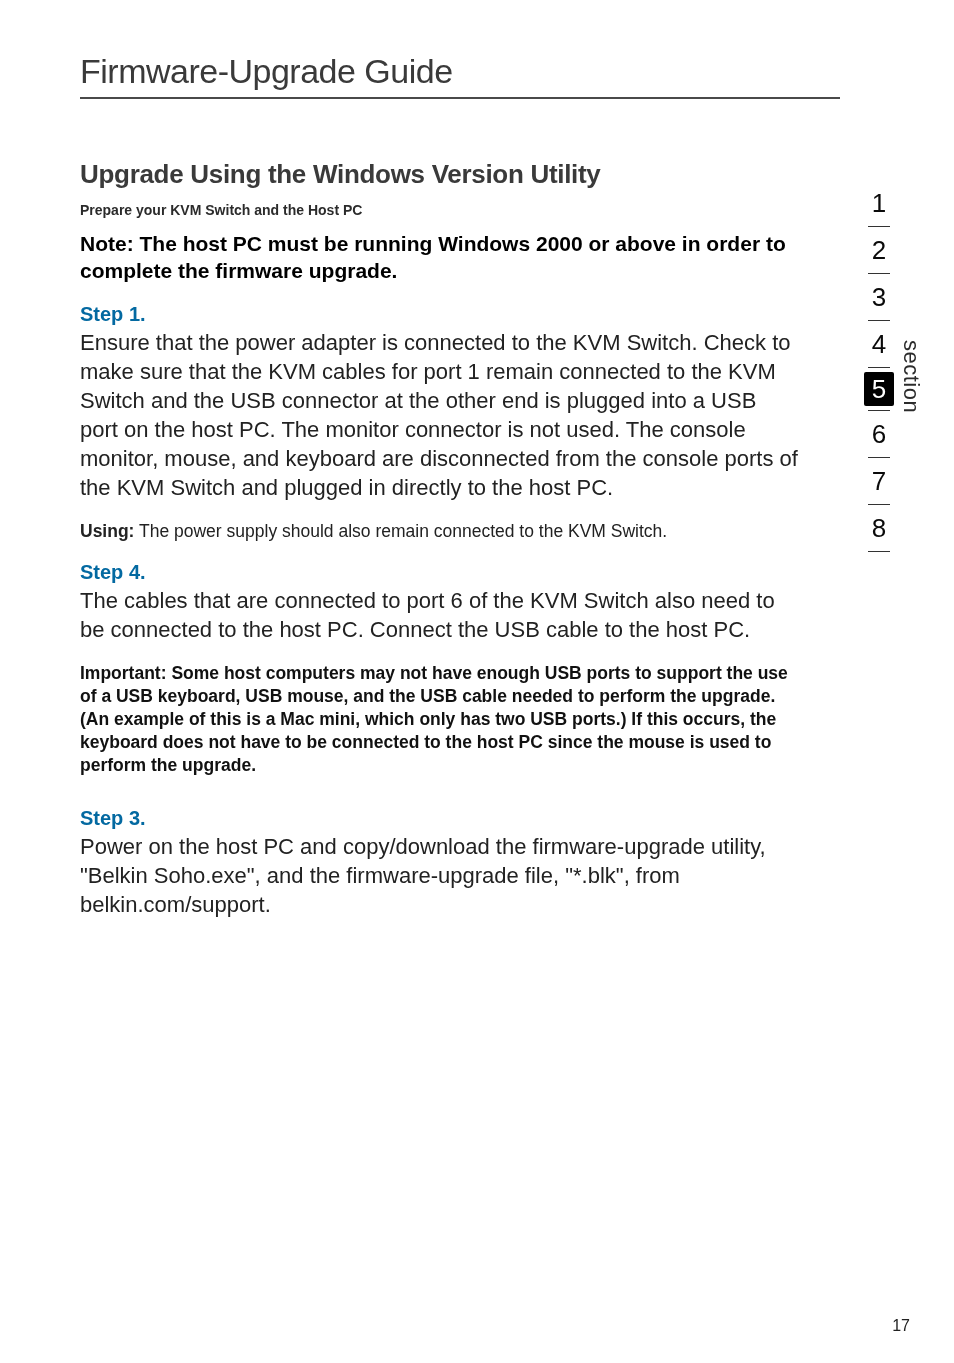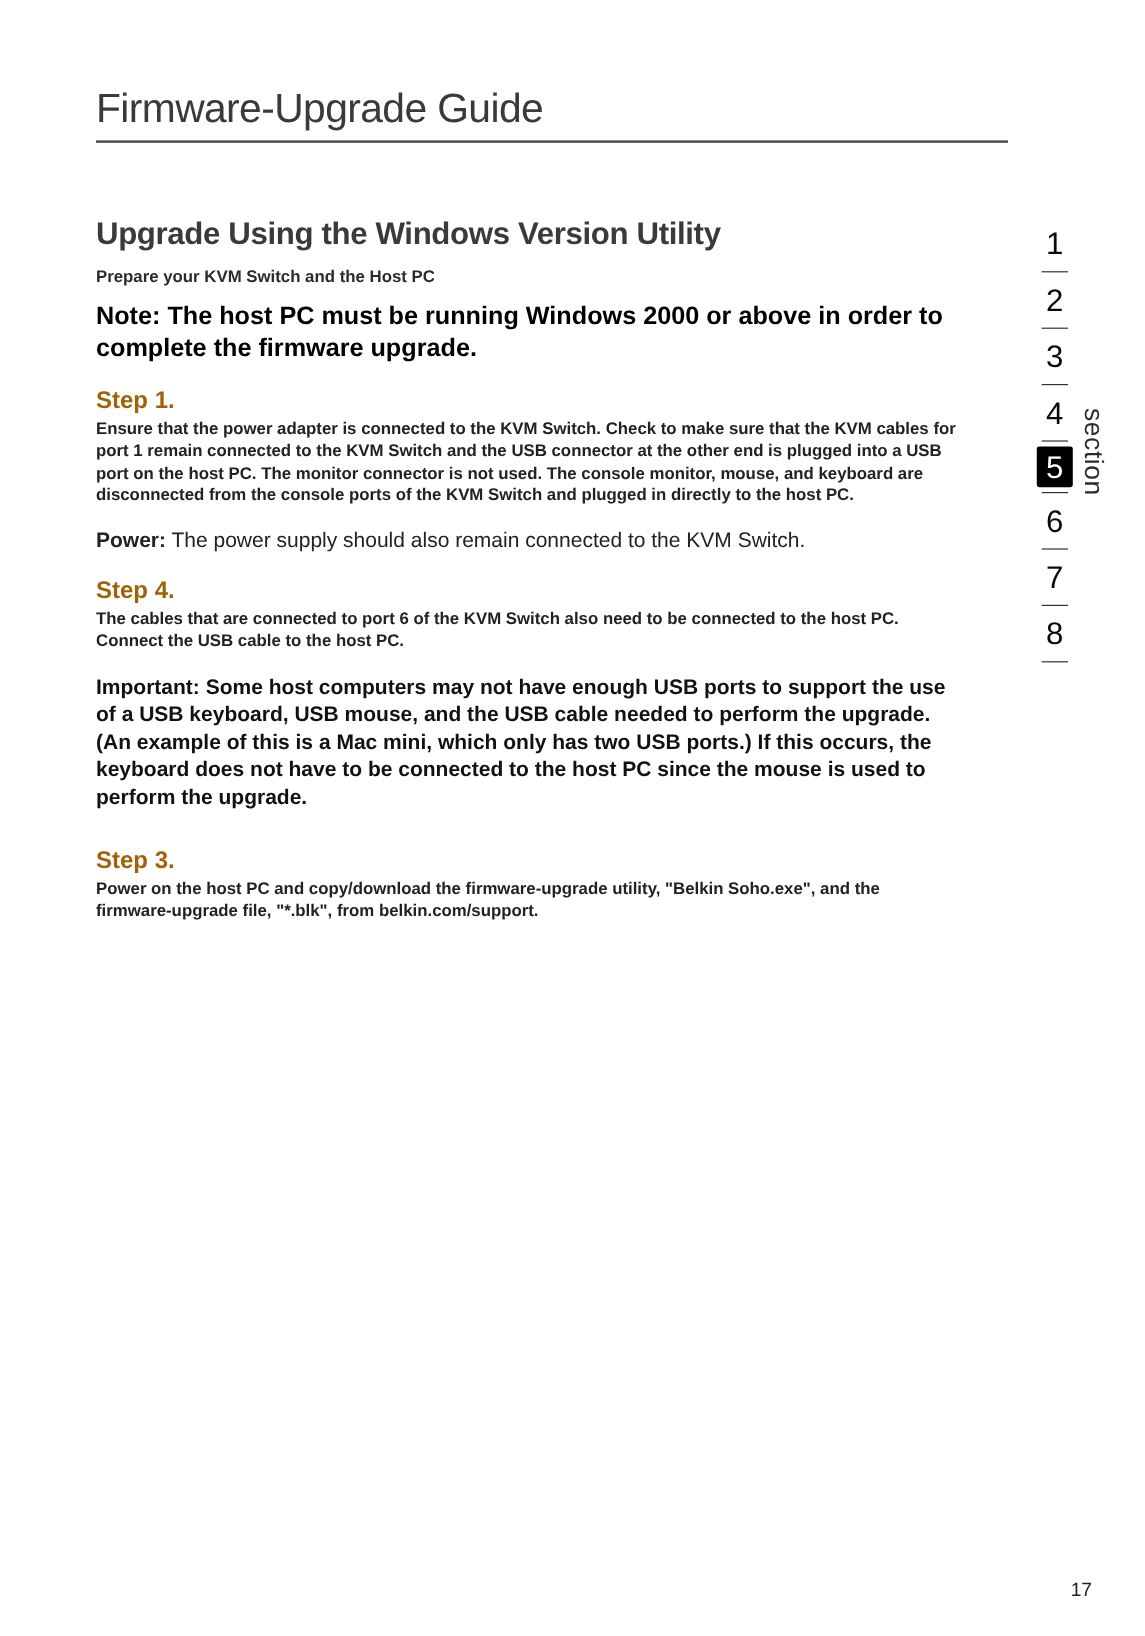--- a/index.html
+++ b/index.html
@@ -5,21 +5,21 @@
   * { margin: 0; padding: 0; box-sizing: border-box; }
   body {
     background: #ffffff;
     font-family: Arial, Helvetica, sans-serif;
     width: 954px;
     height: 1363px;
     position: relative;
     color: #000;
   }
   .page {
-    padding: 72px 60px 0 80px;
+    padding: 52px 60px 0 80px;
     position: relative;
   }
   .page-title {
     font-size: 34px;
     font-weight: 400;
     color: #3a3a3a;
     letter-spacing: -0.5px;
     margin-bottom: 6px;
     font-family: "Arial Narrow", Arial, sans-serif;
     font-stretch: condensed;
@@ -55,29 +55,28 @@
     font-weight: bold;
     color: #000000;
     margin-bottom: 18px;
     line-height: 1.3;
     font-family: "Arial Narrow", Arial, sans-serif;
     font-stretch: condensed;
   }
   .step-head {
     font-size: 20px;
     font-weight: bold;
-    color: #a16207;
+    color: #0369a1;
     margin-bottom: 2px;
   }
   .body {
-    font-size: 14px;
+    font-size: 22px;
     line-height: 1.32;
     color: #222;
     margin-bottom: 18px;
-    font-weight: bold;
   }
   .body-bold {
     font-size: 17.5px;
     line-height: 1.32;
     color: #111;
     font-weight: bold;
     margin-bottom: 30px;
   }
   .note-line {
     font-size: 17.5px;
@@ -151,21 +150,21 @@
 
   <div class="content-col">
     <div class="h2">Upgrade Using the Windows Version Utility</div>
     <div class="h3">Prepare your KVM Switch and the Host PC</div>
     <div class="h3-note">Note: The host PC must be running Windows 2000 or above in order to complete the firmware upgrade.</div>
 
     <div class="step-head">Step 1.</div>
     <div class="body">Ensure that the power adapter is connected to the KVM Switch. Check to make sure that the KVM cables for port 1 remain connected to the KVM Switch and the USB connector at the other end is plugged into a USB port on the host PC. The monitor connector is not used. The console monitor, mouse, and keyboard are disconnected from the console ports of the KVM Switch and plugged in directly to the host PC.</div>
 
     <div class="note-line">
-      <span class="nb">Power:</span><span> The power supply should also remain connected to the KVM Switch.</span>
+      <span class="nb">Using:</span><span> The power supply should also remain connected to the KVM Switch.</span>
     </div>
 
     <div class="step-head">Step 4.</div>
     <div class="body">The cables that are connected to port 6 of the KVM Switch also need to be connected to the host PC. Connect the USB cable to the host PC.</div>
 
     <div class="body-bold">Important: Some host computers may not have enough USB ports to support the use of a USB keyboard, USB mouse, and the USB cable needed to perform the upgrade. (An example of this is a Mac mini, which only has two USB ports.) If this occurs, the keyboard does not have to be connected to the host PC since the mouse is used to perform the upgrade.</div>
 
     <div class="step-head">Step 3.</div>
     <div class="body">Power on the host PC and copy/download the firmware-upgrade utility, "Belkin Soho.exe", and the firmware-upgrade file, "*.blk", from belkin.com/support.</div>
   </div>

